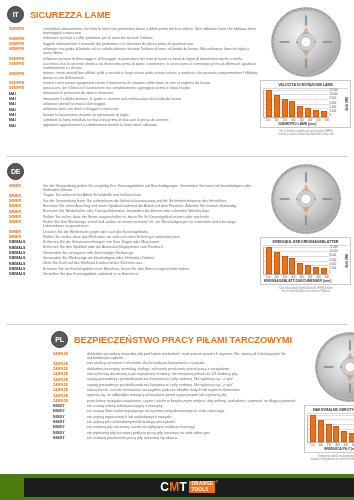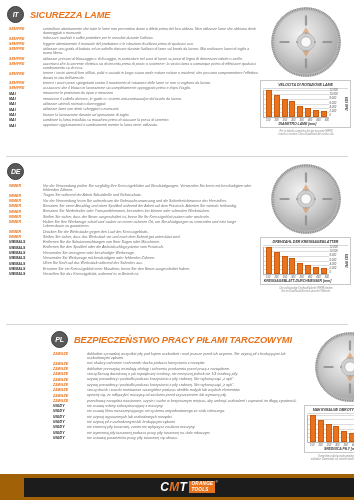--- a/index.html
+++ b/index.html
@@ -2,21 +2,21 @@
 <html><head>
 <meta charset="utf-8">
 <style>
   * { box-sizing: border-box; margin: 0; padding: 0; }
   html, body {
     width: 354px; height: 500px;
     background: #ffffff;
     font-family: "Liberation Sans", sans-serif;
     overflow: hidden;
   }
-  .page { position: relative; width: 354px; height: 500px; background: #fff; font-style: italic; }
+  .page { position: relative; width: 354px; height: 500px; background: #fff; }
 
   
   .section { position: relative; width: 354px; }
   .sec-it { height: 157px; }
   .sec-de { height: 168px; }
   .sec-pl { height: 140px; margin-left: 44px; }
 
   .hdr { display: flex; align-items: center; padding: 6px 0 2px 7px; }
   .badge {
     width: 17px; height: 17px; border-radius: 50%;
@@ -164,21 +164,21 @@
     left: 6px; right: 6px;
     height: 1px;
     background: #d5d5d5;
   }
 
   
   .footer {
     position: absolute;
     left: 0; bottom: 0;
     width: 354px; height: 26px;
-    background: #a16207;
+    background: #4d7c0f;
     display: flex; align-items: center; justify-content: center; padding-left: 24px;
   }
   .footer-bar {
     width: 338px; height: 19px;
     background: #1c1c1c;
     display: flex; align-items: center; justify-content: center;
   }
   .logo { display: flex; align-items: center; }
   .logo-cmt {
     color: #ffffff;

